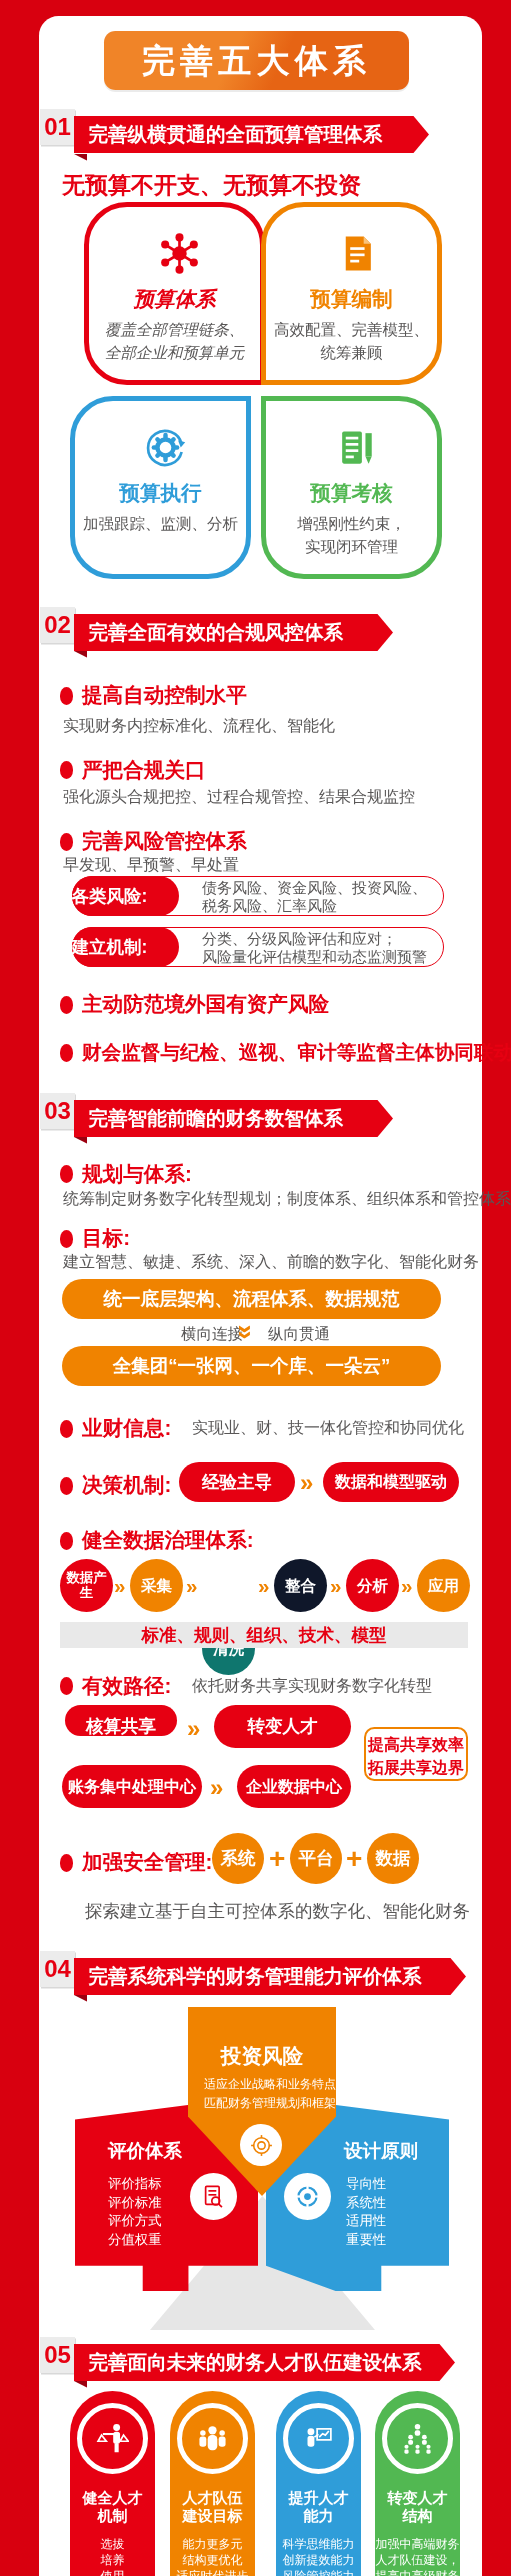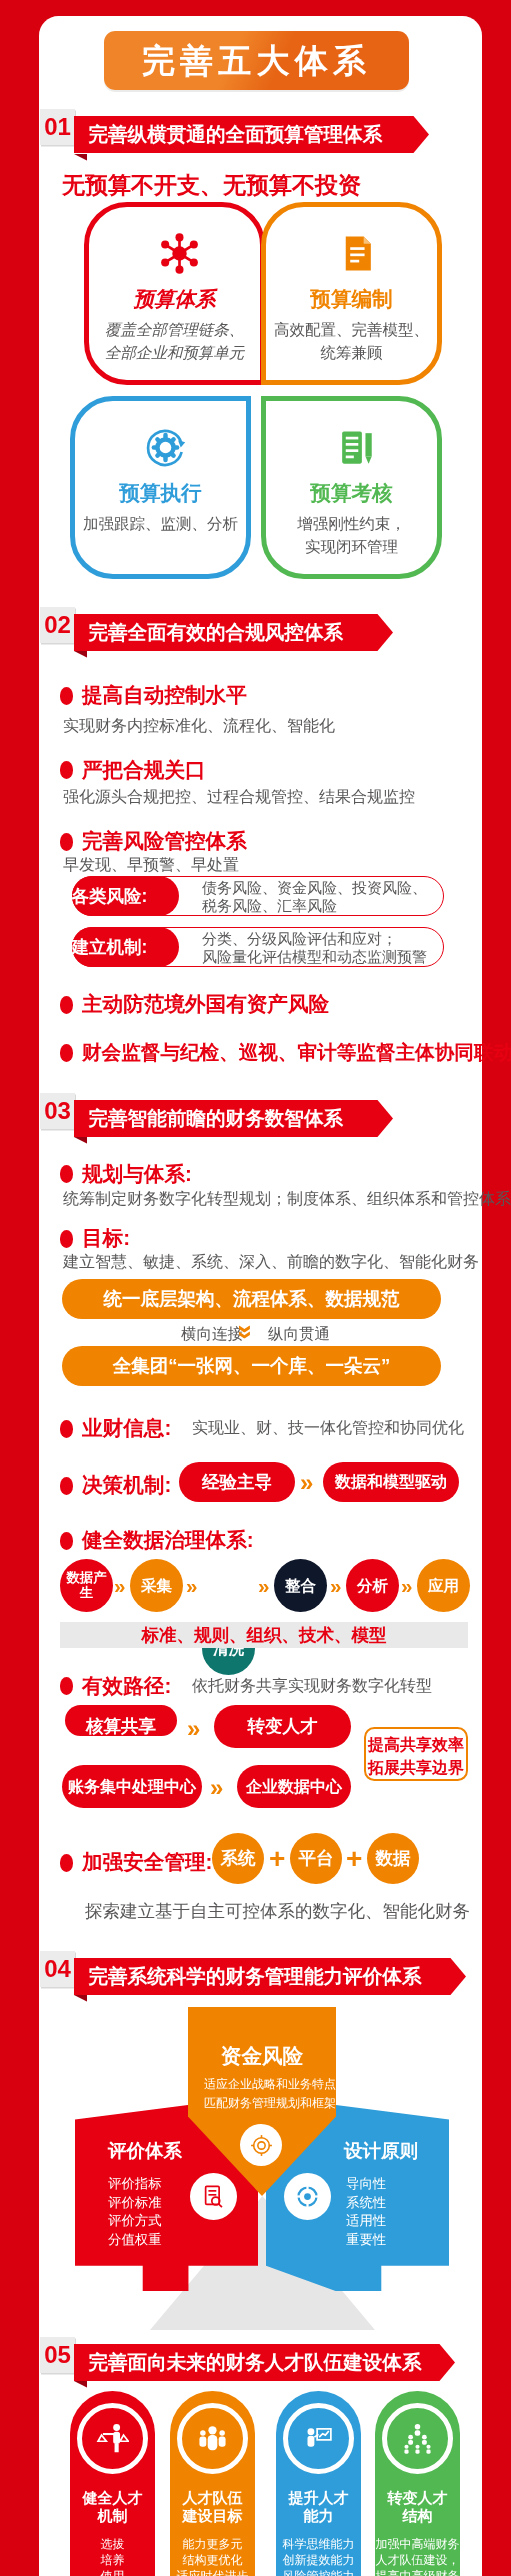--- a/index.html
+++ b/index.html
@@ -295,21 +295,21 @@
   <div class="abs s4-item" style="left:108px;top:2231px;">分值权重</div>
 
   <div class="abs s4-block" style="left:266px;top:2096px;background:#2f9dd9;clip-path:polygon(0 0,100% 12%,100% 87%,63% 87%,63% 100%,38% 100%,0 87%);"></div>
   <div class="abs s4-title" style="left:344px;top:2138px;">设计原则</div>
   <div class="abs s4-item" style="left:346px;top:2175px;">导向性</div>
   <div class="abs s4-item" style="left:346px;top:2194px;">系统性</div>
   <div class="abs s4-item" style="left:346px;top:2212px;">适用性</div>
   <div class="abs s4-item" style="left:346px;top:2231px;">重要性</div>
 
   <div class="abs" style="left:188px;top:2007px;width:148px;height:189px;background:#f08300;clip-path:polygon(0 0,100% 0,100% 58%,50% 100%,0 58%);">
-    <div class="abs" style="left:0;top:35px;width:100%;text-align:center;color:#fff;font-size:20.6px;font-weight:800;">资金风险</div>
+    <div class="abs" style="left:0;top:35px;width:100%;text-align:center;color:#fff;font-size:20.6px;font-weight:800;">投资风险</div>
     <div class="abs" style="left:8px;top:68px;width:100%;text-align:center;color:#fff;font-size:12px;line-height:18.5px;">
       <div>适应企业战略和业务特点</div>
       <div>匹配财务管理规划和框架</div>
     </div>
   </div>
 
   <div class="abs white-circle" style="left:190px;top:2173px;width:47px;height:47px;">
     <svg width="27" height="27" viewBox="0 0 48 48">
         <rect x="10" y="6" width="24" height="32" rx="2" fill="none" stroke="#e60012" stroke-width="3"></rect>
       <line x1="15" y1="14" x2="29" y2="14" stroke="#e60012" stroke-width="3"></line>

